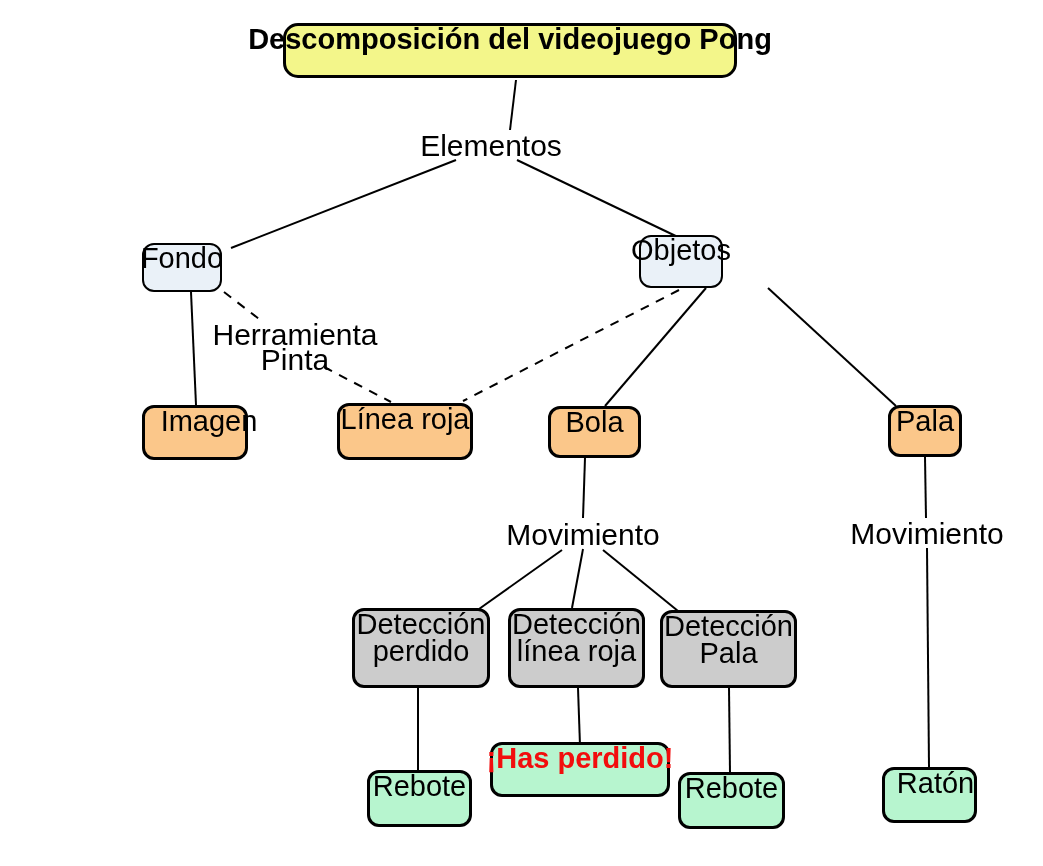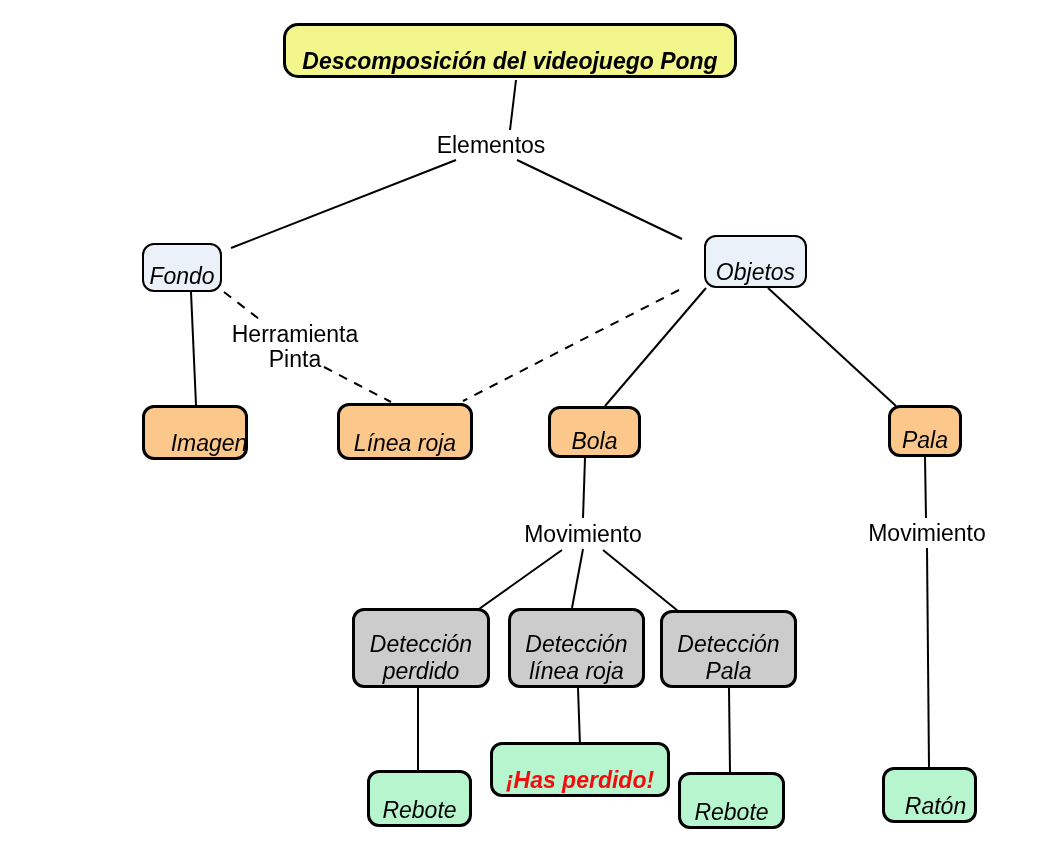--- a/index.html
+++ b/index.html
@@ -28,51 +28,50 @@
   }
   .edge.dashed {
     stroke-dasharray: 9 8;
   }
   .node {
     position: absolute;
     box-sizing: border-box;
     display: flex;
     flex-direction: column;
     align-items: center;
-    justify-content: flex-end;
+    justify-content: flex-start;
     border: 3px solid var(--border, #000000);
     border-radius: 12px;
-    font-size: 23px;
+    font-size: 29px;
     line-height: 27px;
     text-align: center;
     white-space: nowrap;
-    font-style: italic;
   }
   .floating-label {
     position: absolute;
     transform: translateX(-50%);
-    font-size: 23px;
+    font-size: 30px;
     line-height: 25px;
     text-align: center;
     white-space: nowrap;
   }
   
   #title-node {
     left: 283px; top: 23px; width: 454px; height: 55px;
     background: var(--root-fill, #f3f68a);
     font-weight: bold;
     border-radius: 15px;
   }
   #fondo-node {
     left: 142px; top: 243px; width: 80px; height: 49px;
     background: var(--level1-fill, #eaf1f8);
     border-width: 2px;
   }
   #objetos-node {
-    left: 704px; top: 235px; width: 103px; height: 53px;
+    left: 639px; top: 235px; width: 84px; height: 53px;
     background: var(--level1-fill, #eaf1f8);
     border-width: 2px;
   }
   #imagen-node  { left: 142px; top: 405px; width: 106px; height: 55px; background: var(--level2-fill, #fbc78a); padding-left: 28px; }
   #linea-roja-node { left: 337px; top: 403px; width: 136px; height: 57px; background: var(--level2-fill, #fbc78a); }
   #bola-node    { left: 548px; top: 406px; width: 93px;  height: 52px; background: var(--level2-fill, #fbc78a); }
   #pala-node    { left: 888px; top: 405px; width: 74px;  height: 52px; background: var(--level2-fill, #fbc78a); }
   #det-bordes-node { left: 352px; top: 608px; width: 138px; height: 80px; background: var(--level3-fill, #cccccc); }
   #det-linea-node  { left: 508px; top: 608px; width: 137px; height: 80px; background: var(--level3-fill, #cccccc); }
   #det-pala-node   { left: 660px; top: 610px; width: 137px; height: 78px; background: var(--level3-fill, #cccccc); }

